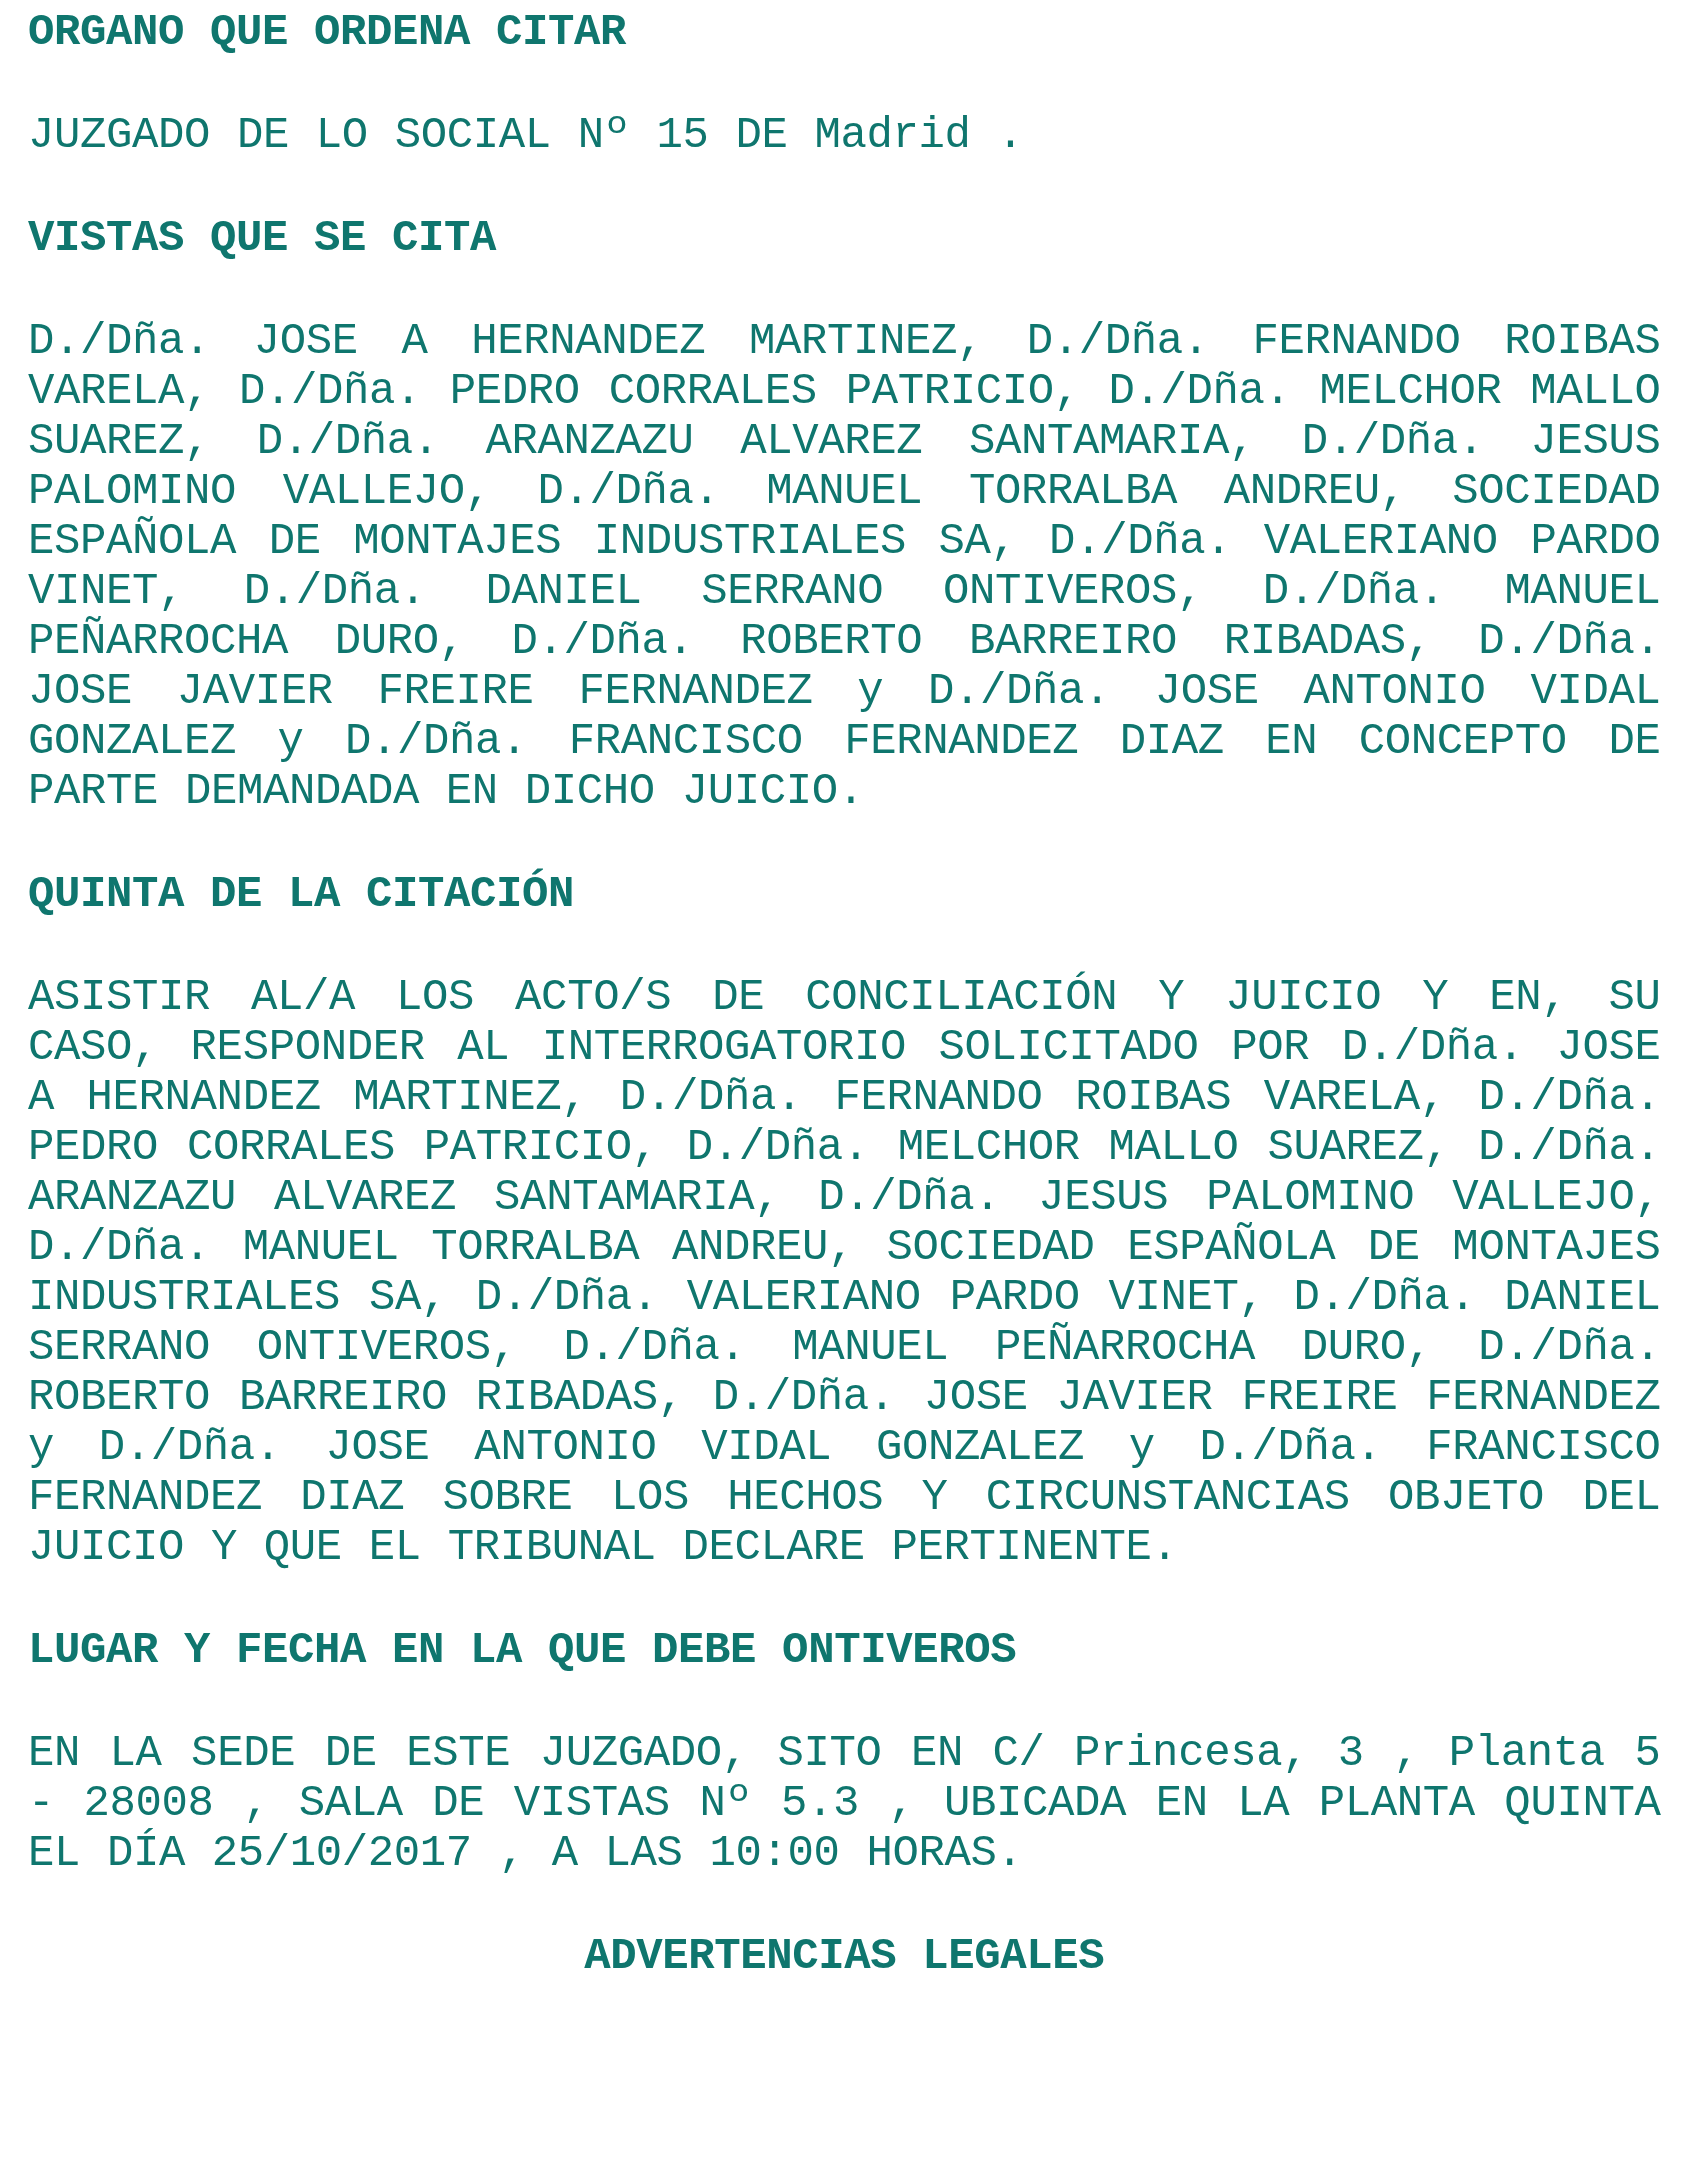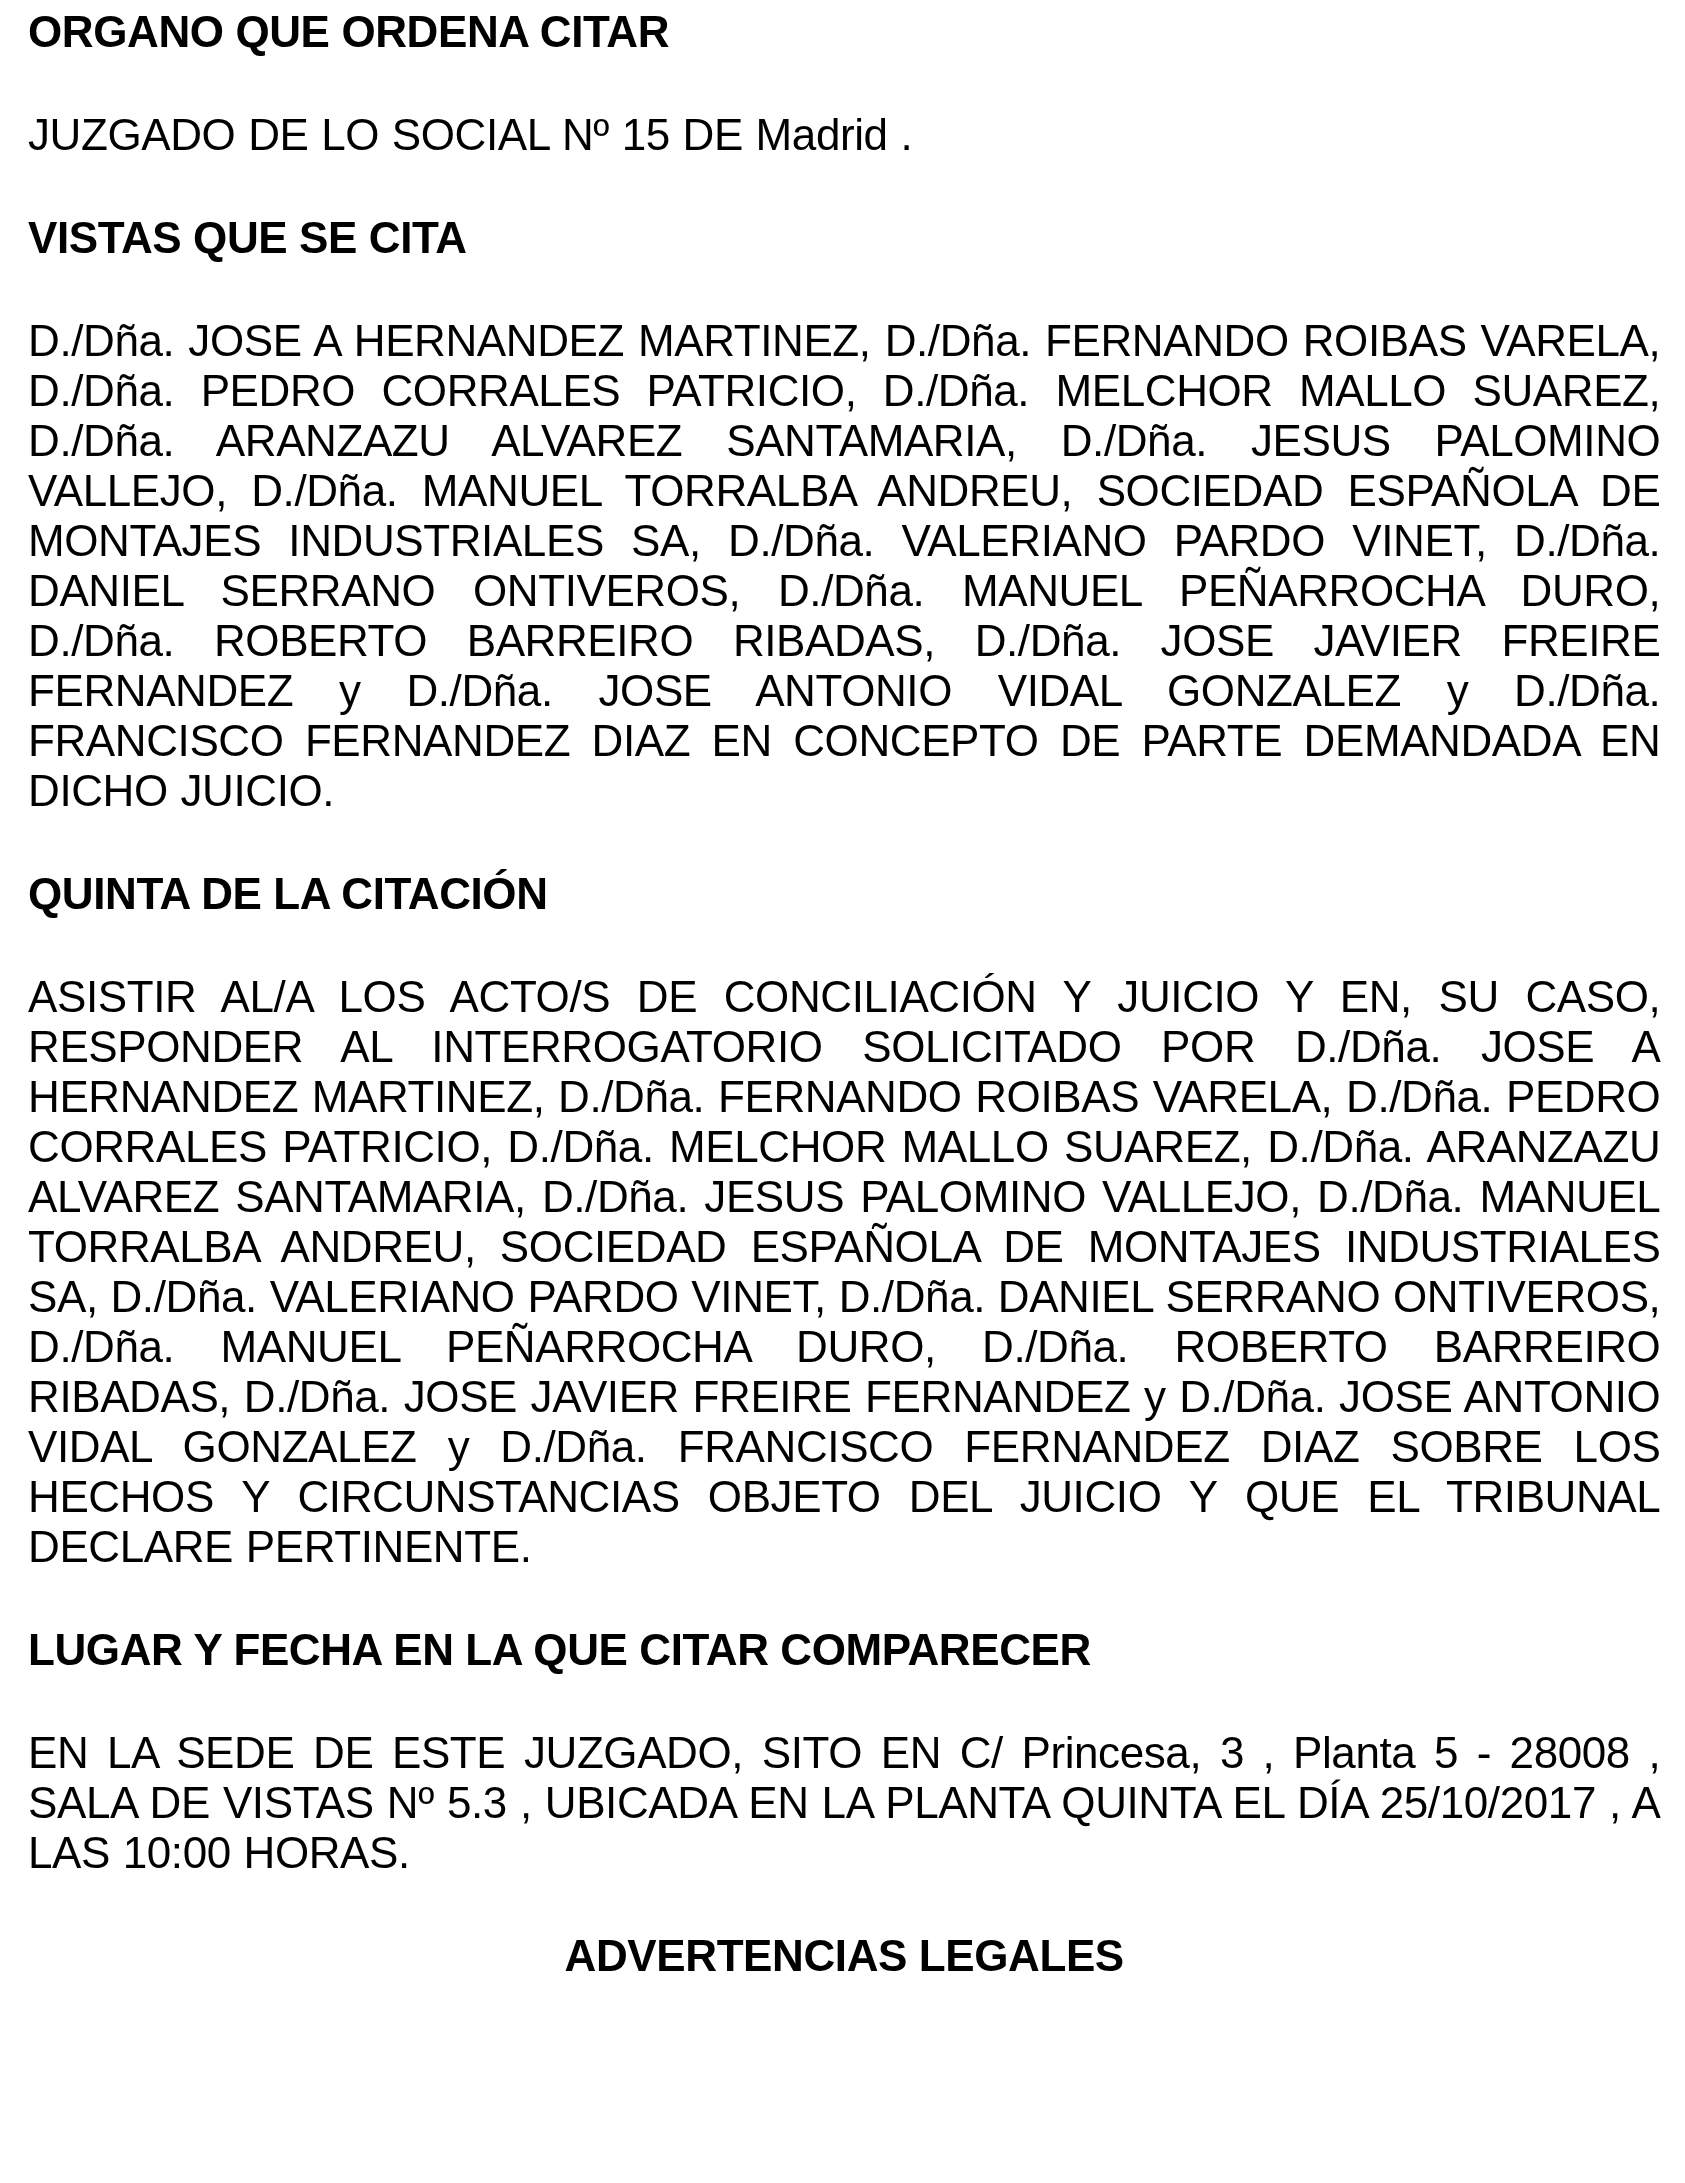--- a/index.html
+++ b/index.html
@@ -12,22 +12,22 @@
     height: 2184px;
     overflow: hidden;
     box-sizing: border-box;
   }
   .page {
     box-sizing: border-box;
     width: 1685px;
     height: 2184px;
     padding: 7px 24.6px 0 28px;
     background: #ffffff;
-    color: #000000;
-    font-family: Liberation Sans, sans-serif;
+    color: #0f766e;
+    font-family: Liberation Mono, monospace;
     font-size: 44px;
     line-height: 50px;
   }
   .section-heading {
     font-size: 44px;
     font-weight: bold;
     margin: 0 0 53px 0;
     text-align: left;
     letter-spacing: -0.4px;
   }
@@ -60,20 +60,20 @@
     <h2 class="section-heading">VISTAS QUE SE CITA</h2>
     <p class="body-paragraph">D./Dña. JOSE A HERNANDEZ MARTINEZ, D./Dña. FERNANDO ROIBAS VARELA, D./Dña. PEDRO CORRALES PATRICIO, D./Dña. MELCHOR MALLO SUAREZ, D./Dña. ARANZAZU ALVAREZ SANTAMARIA, D./Dña. JESUS PALOMINO VALLEJO, D./Dña. MANUEL TORRALBA ANDREU, SOCIEDAD ESPAÑOLA DE MONTAJES INDUSTRIALES SA, D./Dña. VALERIANO PARDO VINET, D./Dña. DANIEL SERRANO ONTIVEROS, D./Dña. MANUEL PEÑARROCHA DURO, D./Dña. ROBERTO BARREIRO RIBADAS, D./Dña. JOSE JAVIER FREIRE FERNANDEZ y D./Dña. JOSE ANTONIO VIDAL GONZALEZ y D./Dña. FRANCISCO FERNANDEZ DIAZ  EN CONCEPTO DE PARTE DEMANDADA EN DICHO JUICIO.</p>
   </section>
 
   <section>
     <h2 class="section-heading">QUINTA DE LA CITACIÓN</h2>
     <p class="body-paragraph">ASISTIR AL/A LOS ACTO/S DE CONCILIACIÓN Y JUICIO Y EN, SU CASO, RESPONDER AL INTERROGATORIO SOLICITADO POR D./Dña. JOSE A HERNANDEZ MARTINEZ, D./Dña. FERNANDO ROIBAS VARELA, D./Dña. PEDRO CORRALES PATRICIO, D./Dña. MELCHOR MALLO SUAREZ, D./Dña. ARANZAZU ALVAREZ SANTAMARIA, D./Dña. JESUS PALOMINO VALLEJO, D./Dña. MANUEL TORRALBA ANDREU, SOCIEDAD ESPAÑOLA DE MONTAJES INDUSTRIALES SA, D./Dña. VALERIANO PARDO VINET, D./Dña. DANIEL SERRANO ONTIVEROS, D./Dña. MANUEL PEÑARROCHA DURO, D./Dña. ROBERTO BARREIRO RIBADAS, D./Dña. JOSE JAVIER FREIRE FERNANDEZ y D./Dña. JOSE ANTONIO VIDAL GONZALEZ y D./Dña. FRANCISCO FERNANDEZ DIAZ  SOBRE LOS HECHOS Y CIRCUNSTANCIAS OBJETO DEL JUICIO Y QUE EL TRIBUNAL DECLARE PERTINENTE.</p>
   </section>
 
   <section>
-    <h2 class="section-heading">LUGAR Y FECHA EN LA QUE CITAR COMPARECER</h2>
+    <h2 class="section-heading">LUGAR Y FECHA EN LA QUE DEBE ONTIVEROS</h2>
     <p class="body-paragraph">EN LA SEDE DE ESTE JUZGADO, SITO EN C/ Princesa, 3 , Planta 5 - 28008 , SALA DE VISTAS Nº 5.3 , UBICADA EN LA PLANTA QUINTA  EL DÍA 25/10/2017 , A LAS 10:00  HORAS.</p>
   </section>
 
   <h2 class="footer-heading">ADVERTENCIAS LEGALES</h2>
 
 </div>
 
 
 </body></html>

